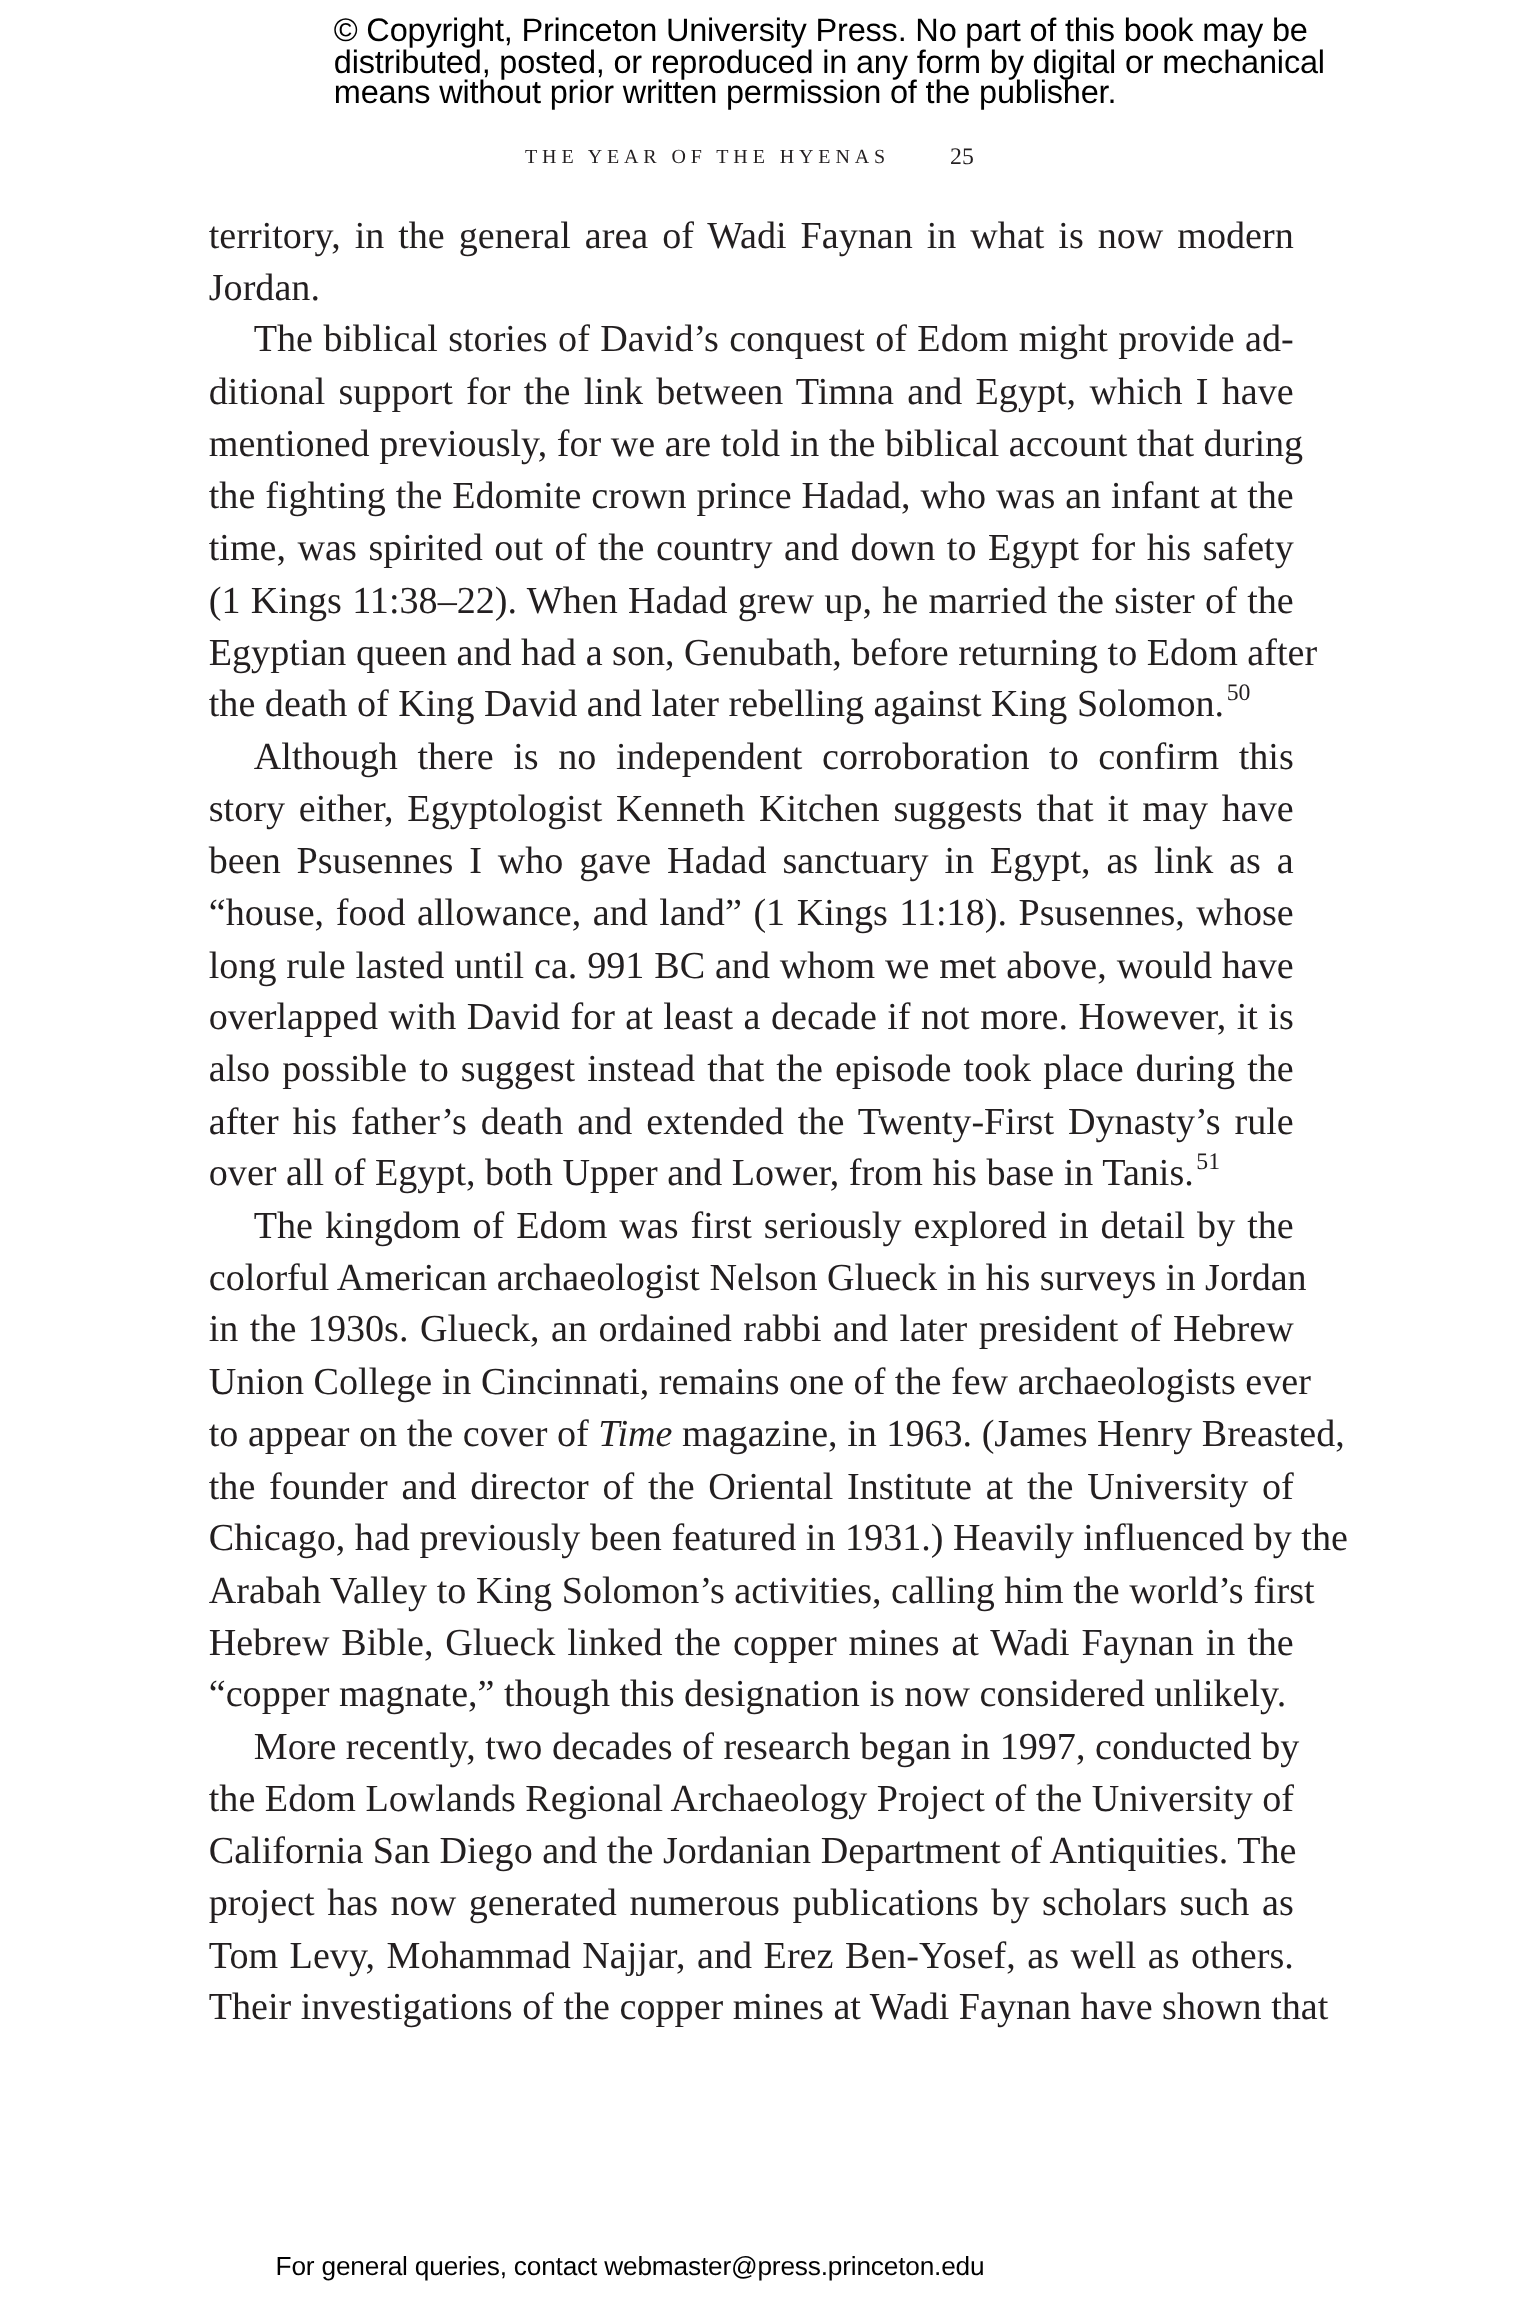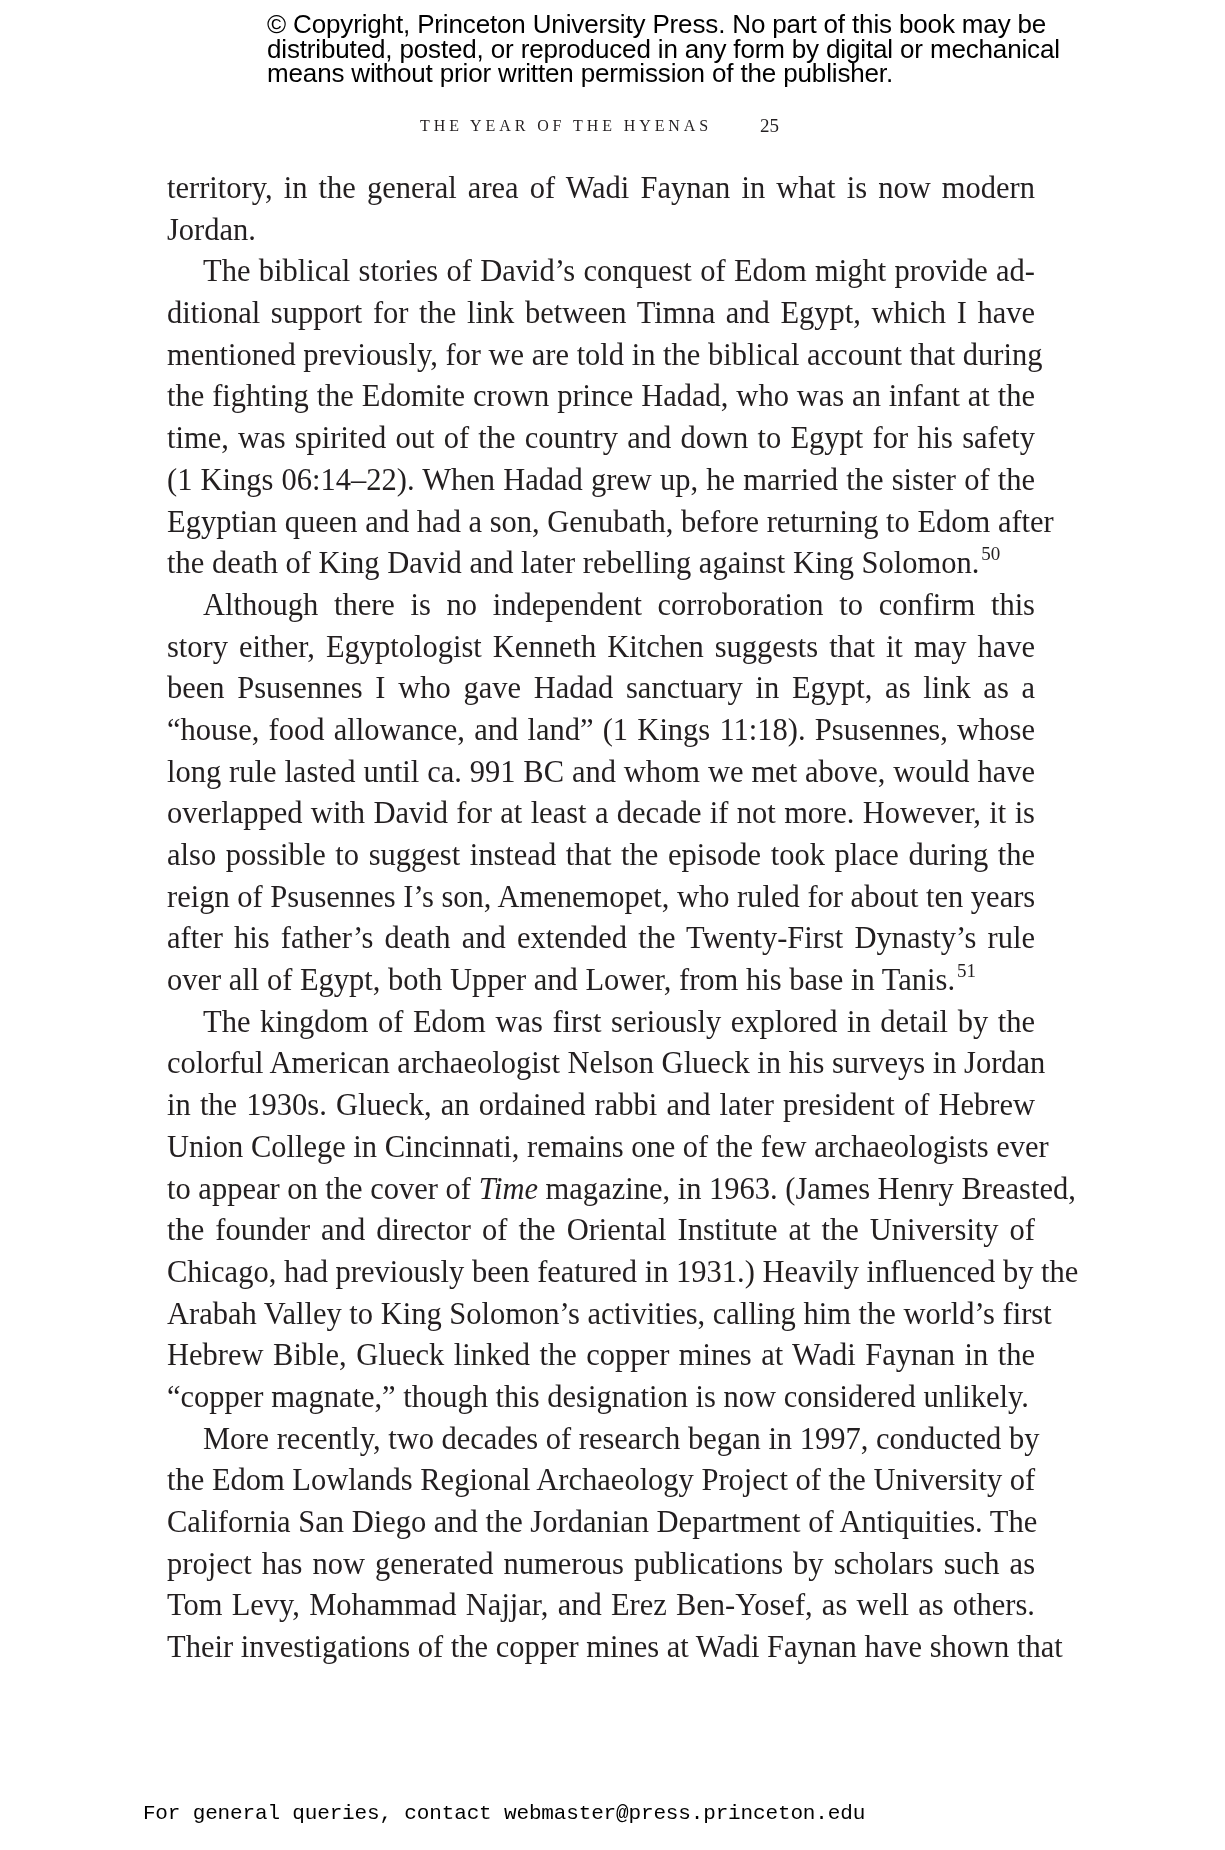--- a/index.html
+++ b/index.html
@@ -78,21 +78,21 @@
     line-height: 0;
     margin-left: 2px;
   }
   .line em { font-style: italic; }
   .footer {
     position: absolute;
     left: 0;
     top: 1801px;
     width: 1012px;
     text-align: center;
-    font-family: Liberation Mono, monospace;
+    font-family: Liberation Sans, sans-serif;
     font-size: 21px;
     line-height: 26px;
     color: #000000;
     letter-spacing: -0.15px;
   }
   .footer span { position: relative; left: -2px; }
 </style>
 </head>
 <body>
 
@@ -113,34 +113,33 @@
     <span class="line">territory, in the general area of Wadi Faynan in what is now modern</span>
     <span class="line last">Jordan.</span>
   </div>
 
   <div class="para">
     <span class="line indent">The biblical stories of David’s conquest of Edom might provide ad-</span>
     <span class="line">ditional support for the link between Timna and Egypt, which I have</span>
     <span class="line">mentioned previously, for we are told in the biblical account that during</span>
     <span class="line">the fighting the Edomite crown prince Hadad, who was an infant at the</span>
     <span class="line">time, was spirited out of the country and down to Egypt for his safety</span>
-    <span class="line">(1 Kings 06:14–22). When Hadad grew up, he married the sister of the</span>
+    <span class="line">(1 Kings 11:38–22). When Hadad grew up, he married the sister of the</span>
     <span class="line">Egyptian queen and had a son, Genubath, before returning to Edom after</span>
     <span class="line last"><span>the death of King David and later rebelling against King Solomon.</span><sup class="note">50</sup></span>
   </div>
 
   <div class="para">
     <span class="line indent">Although there is no independent corroboration to confirm this</span>
     <span class="line">story either, Egyptologist Kenneth Kitchen suggests that it may have</span>
     <span class="line">been Psusennes I who gave Hadad sanctuary in Egypt, as link as a</span>
     <span class="line">“house, food allowance, and land” (1 Kings 11:18). Psusennes, whose</span>
     <span class="line">long rule lasted until ca. 991 BC and whom we met above, would have</span>
     <span class="line">overlapped with David for at least a decade if not more. However, it is</span>
     <span class="line">also possible to suggest instead that the episode took place during the</span>
-    <span class="line">reign of Psusennes I’s son, Amenemopet, who ruled for about ten years</span>
     <span class="line">after his father’s death and extended the Twenty-First Dynasty’s rule</span>
     <span class="line last"><span>over all of Egypt, both Upper and Lower, from his base in Tanis.</span><sup class="note">51</sup></span>
   </div>
 
   <div class="para">
     <span class="line indent">The kingdom of Edom was first seriously explored in detail by the</span>
     <span class="line">colorful American archaeologist Nelson Glueck in his surveys in Jordan</span>
     <span class="line">in the 1930s. Glueck, an ordained rabbi and later president of Hebrew</span>
     <span class="line">Union College in Cincinnati, remains one of the few archaeologists ever</span>
     <span class="line"><span>to appear on the cover of </span><em>Time</em><span> magazine, in 1963. (James Henry Breasted,</span></span>

